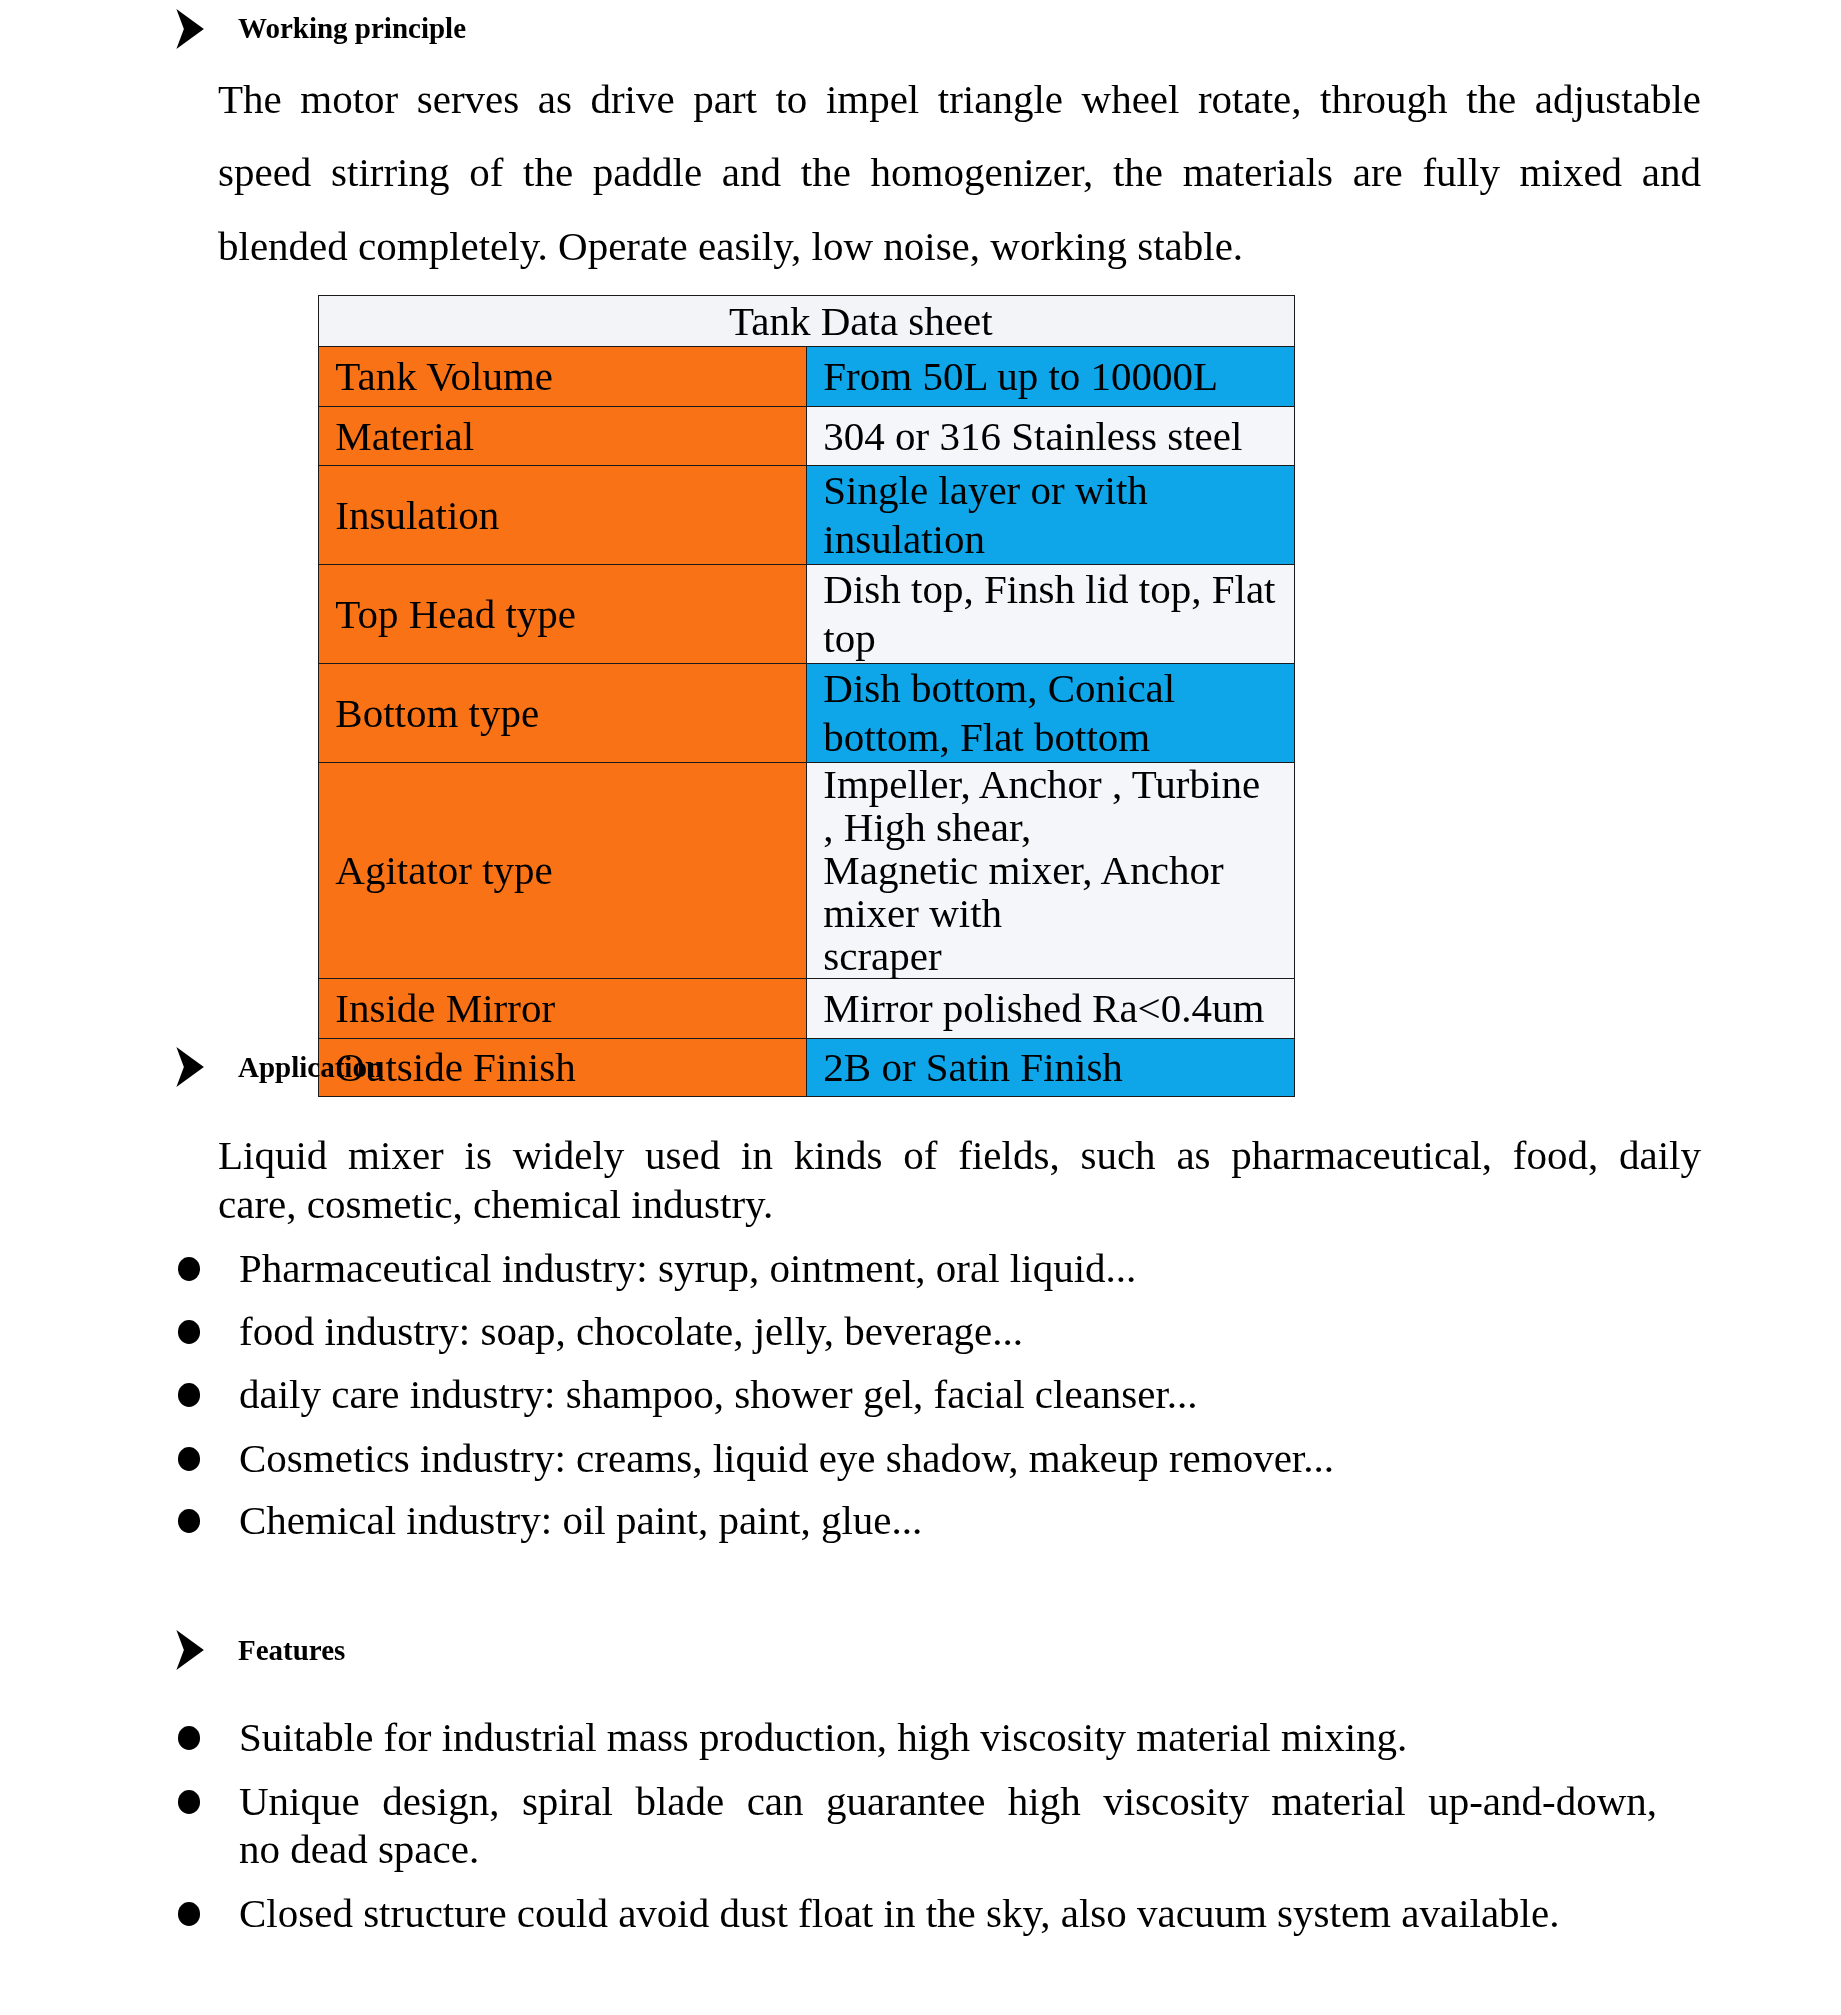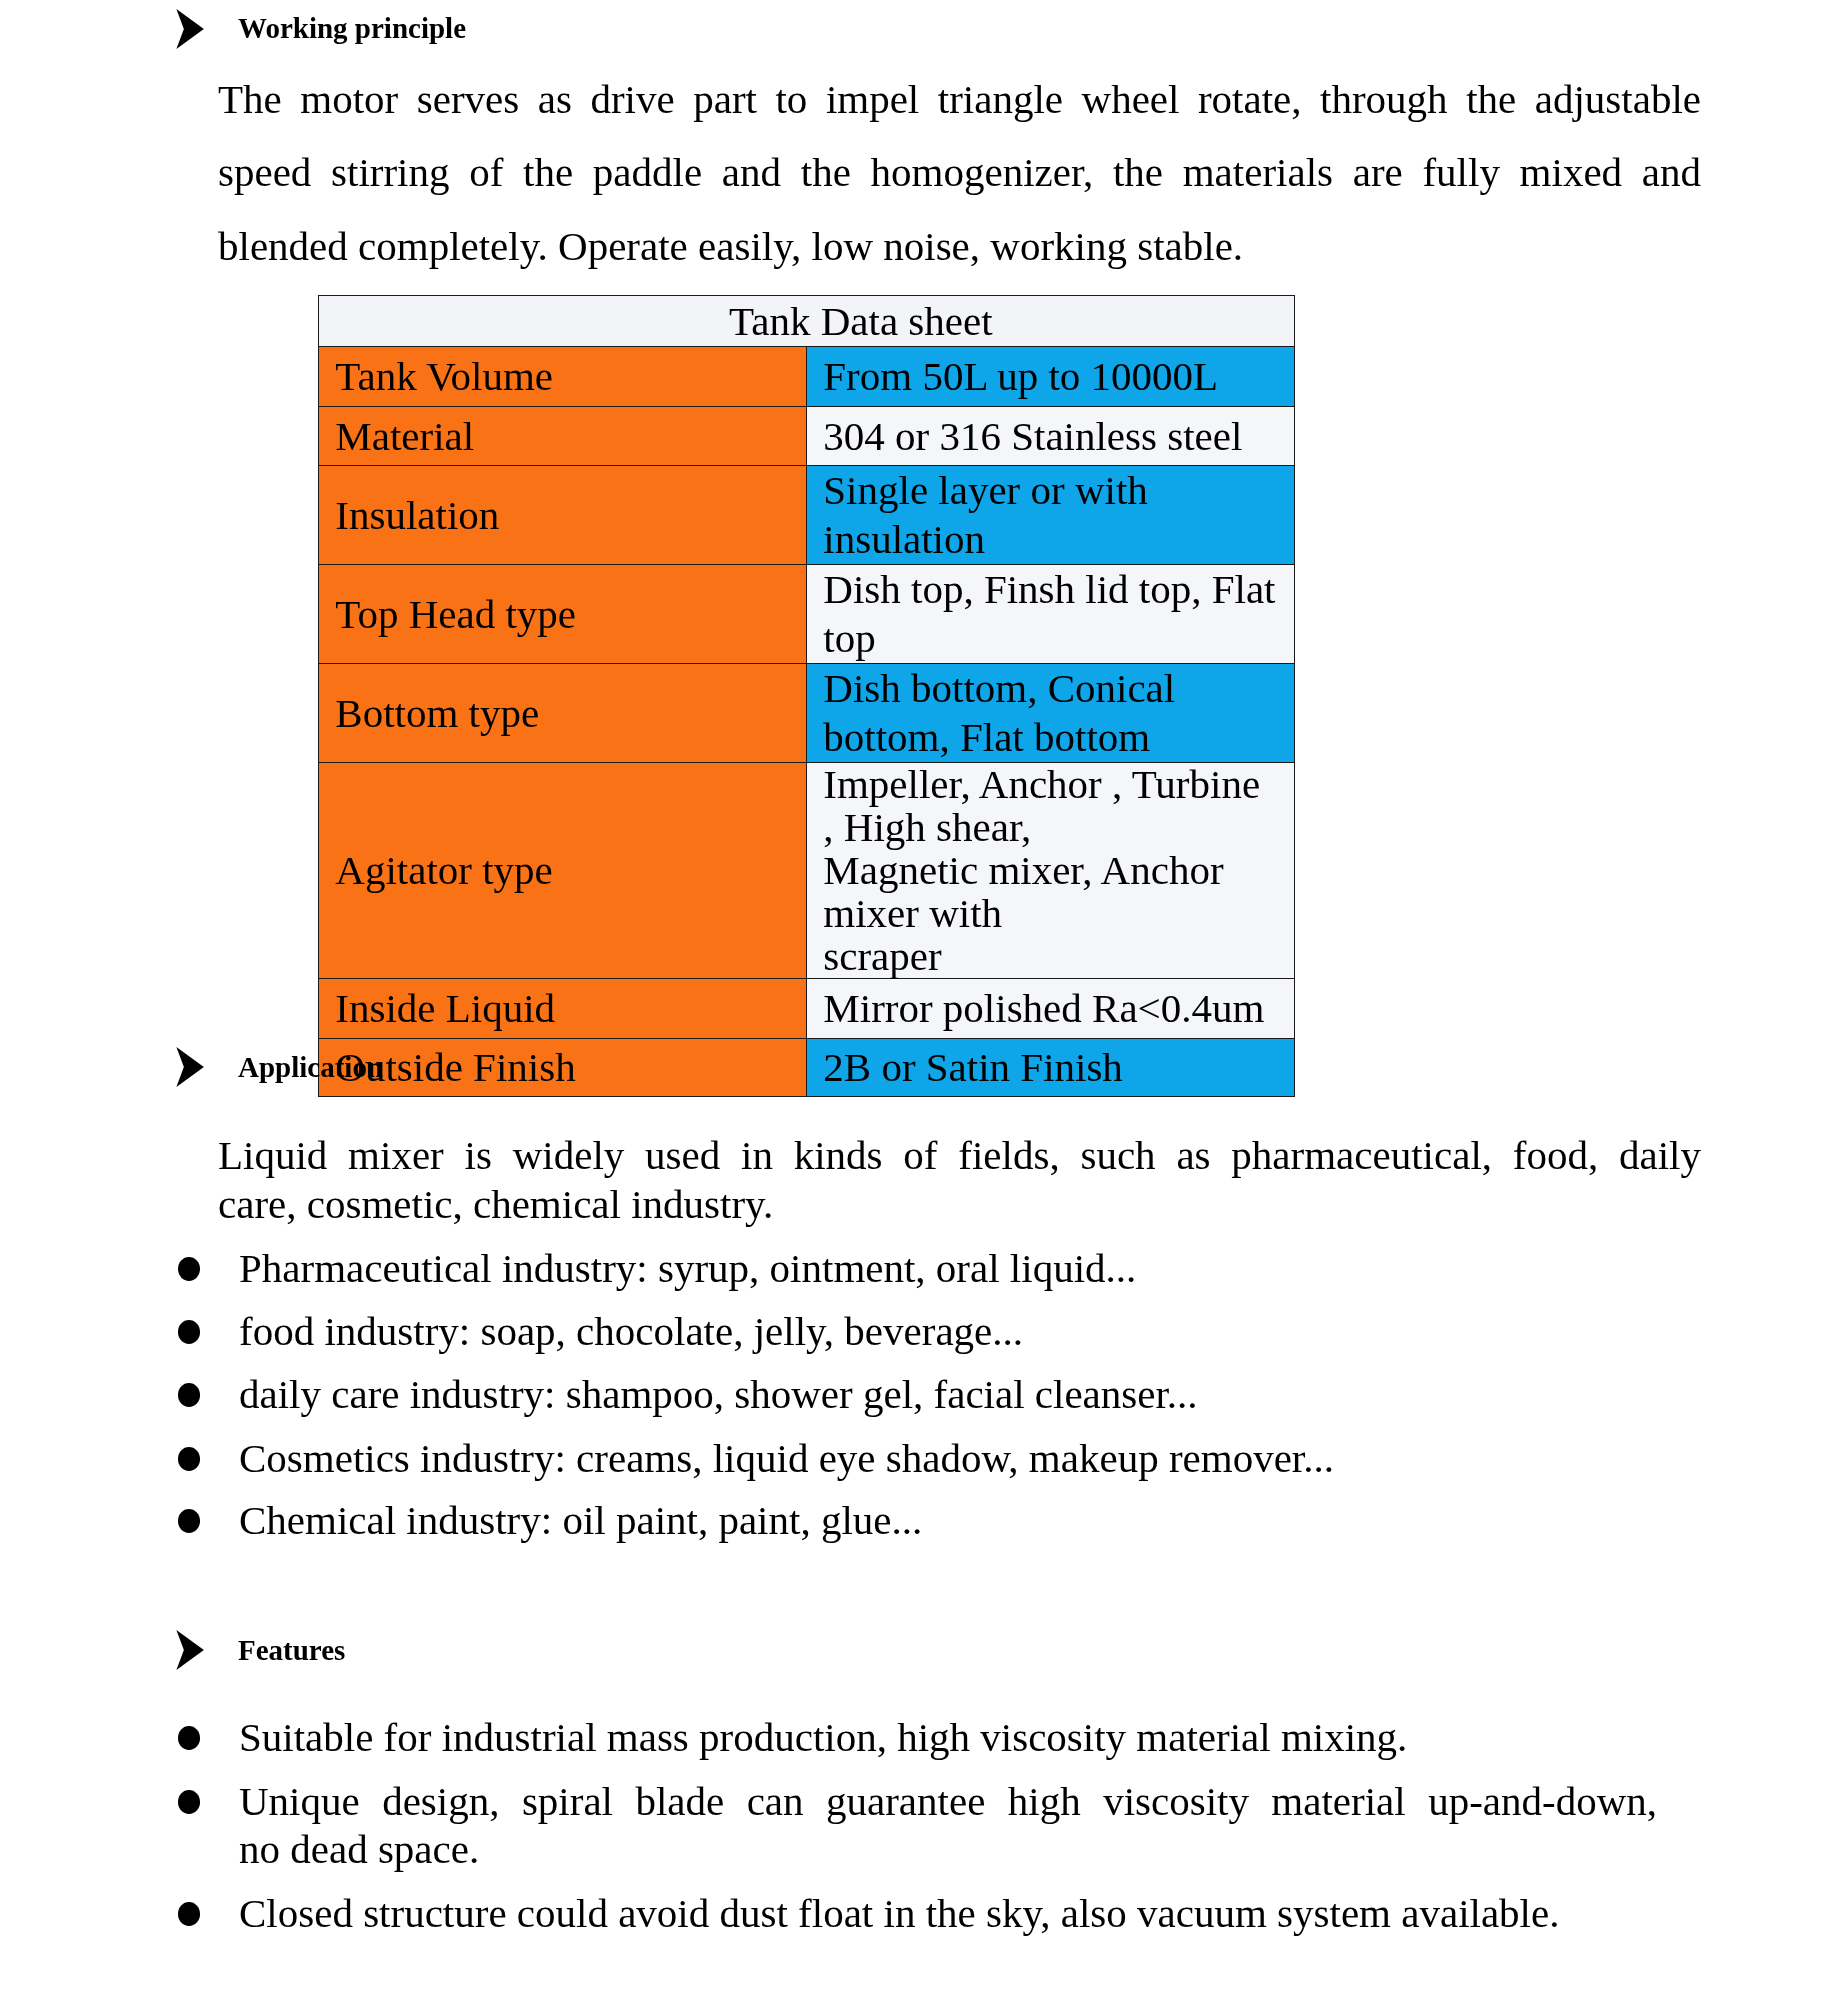--- a/index.html
+++ b/index.html
@@ -88,21 +88,21 @@
   </tr>
   <tr style="height:203px;">
     <td class="k">Agitator type</td>
     <td class="v light multi">
       <div>Impeller, Anchor , Turbine , High shear,</div>
       <div>Magnetic mixer, Anchor mixer with</div>
       <div>scraper</div>
     </td>
   </tr>
   <tr style="height:60px;">
-    <td class="k">Inside Liquid</td>
+    <td class="k">Inside Mirror</td>
     <td class="v light">Mirror polished Ra&lt;0.4um</td>
   </tr>
   <tr style="height:58px;">
     <td class="k">Outside Finish</td>
     <td class="v white">2B or Satin Finish</td>
   </tr>
 </tbody>
   </table>
 
 <div class="heading" style="top:1042px;">

